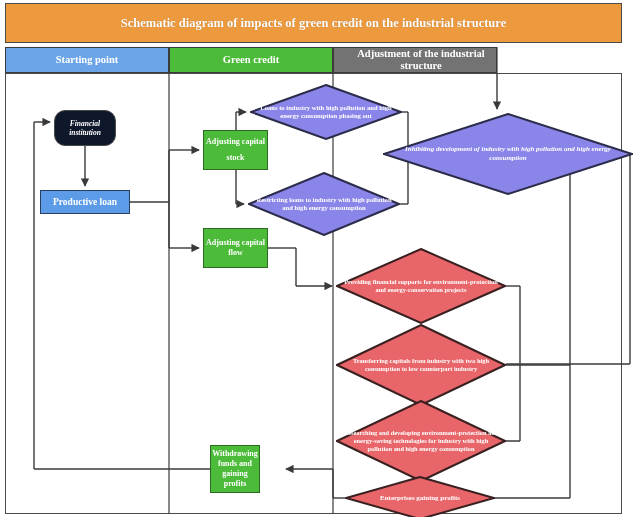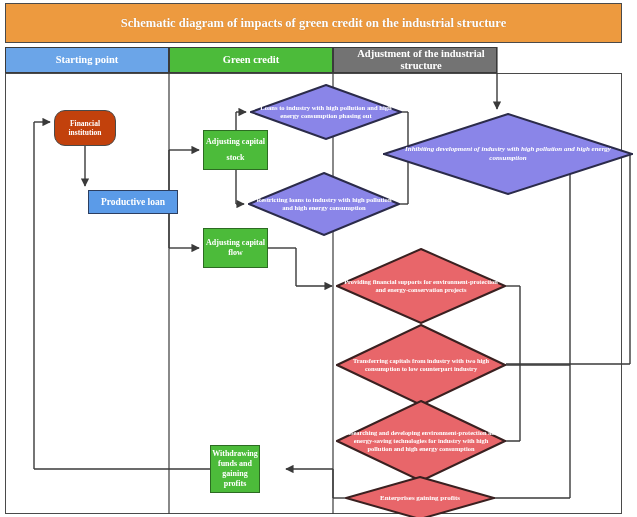--- a/index.html
+++ b/index.html
@@ -26,26 +26,26 @@
   .ch-adjust{left:333px;width:164px;background:#737373;padding-left:16px;}
 
   .frame{position:absolute;left:5px;top:73px;width:617px;height:441px;border:1px solid #4a4a4a;box-sizing:border-box;}
 
   svg.wires{position:absolute;left:0;top:0;width:637px;height:517px;pointer-events:none;}
 
   .node{position:absolute;box-sizing:border-box;display:flex;align-items:center;justify-content:center;
         text-align:center;color:#ffffff;font-weight:bold;}
 
   .n-fin{
-    left:54px;top:110px;width:62px;height:36px;background:#c2410c;
-    border:1.5px solid #4a4a4a;border-radius:11px;font-size:7.5px;line-height:9px;
+    left:54px;top:110px;width:62px;height:36px;background:#0f172a;
+    border:1.5px solid #4a4a4a;border-radius:11px;font-size:7.5px;line-height:9px;font-style:italic;
   }
   .n-loan{
     left:40px;top:190px;width:90px;height:24px;background:#5B9BE8;
-    border:1.5px solid #2c3e60;font-size:9.5px;line-height:11px;margin-left:48px;
+    border:1.5px solid #2c3e60;font-size:9.5px;line-height:11px;
   }
   .n-stock{
     left:203px;top:130px;width:65px;height:40px;background:#4CBB3A;
     border:1.5px solid #2c6b22;font-size:8px;line-height:16px;
   }
   .n-flow{
     left:203px;top:228px;width:65px;height:40px;background:#4CBB3A;
     border:1.5px solid #2c6b22;font-size:8px;line-height:10px;
   }
   .n-withdraw{

